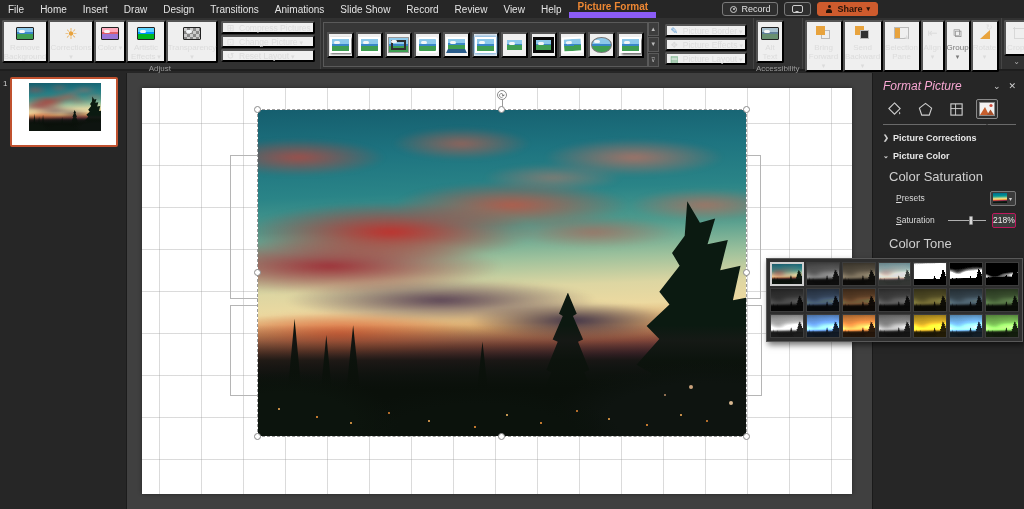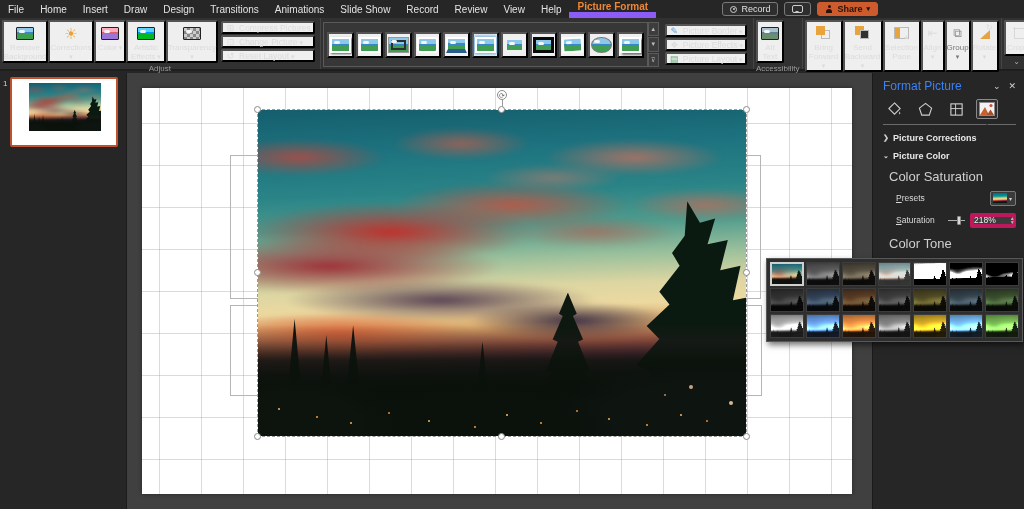--- a/index.html
+++ b/index.html
@@ -162,40 +162,40 @@
   .photo .cyp.c4 { left:44%; width:4%; height:15%; }
   .photo .lights { position:absolute; left:4%; bottom:8%; width:2px; height:2px; border-radius:50%; background:#ffb35a;
     box-shadow: 38px 8px 0 0 #ff9b3a, 72px 14px 0 0 #ffae4e, 110px 4px 0 0 #e88a34, 150px 12px 0 0 #ffb35a,
       196px 18px 0 0 #ff9b3a, 228px 6px 0 0 #ffc268, 262px 14px 0 0 #ff9b3a, 298px 2px 0 0 #e88a34,
       330px 10px 0 0 #ffae4e, 368px 16px 0 0 #ff9b3a, 402px 6px 0 0 #ffb35a, 428px 12px 0 0 #e88a34,
       452px -6px 0 1px #d8b890, 412px -22px 0 1px #caa27c, 386px -14px 0 0 #b98b66; }
 
   
   .format-panel { position:absolute; right:0; top:0; width:152px; height:100%; background:#262626; border-left:1px solid #1a1a1a; padding:6px 8px 0 10px; }
   .fp-header { display:flex; align-items:center; }
-  .fp-title { font-size:12px; color:#3b82f6; }
+  .fp-title { font-size:12px; color:#f9a8d4;font-style:italic; }
   .fp-hicons { margin-left:auto; display:flex; gap:8px; font-size:9px; color:#cfcfcf; }
   .fp-tabs { display:flex; gap:9px; margin-top:6px; padding-bottom:5px; border-bottom:1px solid #6a6a6a; position:relative; }
   .fp-tab { width:22px; height:20px; display:flex; align-items:center; justify-content:center; }
   .fp-tab.active { border:1px solid #8a8a8a; border-radius:2px; background:#303030; position:relative; }
   .fp-tab.active::after { content:""; position:absolute; left:50%; bottom:-10px; margin-left:-4px;
     border:4px solid transparent; border-bottom-color:#262626; border-top:none; z-index:2; }
   .fp-section { font-size:9px; font-weight:bold; color:#e8e8e8; margin-top:8px; display:flex; align-items:center; gap:4px; }
   .fp-chev { font-size:7px; color:#cfcfcf; }
   .fp-sub { font-size:13px; color:#cfcfcf; margin:8px 0 0 6px; }
   .fp-row { display:flex; align-items:center; margin:6px 0 0 13px; height:16px; }
   .fp-row-label { font-size:8.5px; color:#dadada; width:50px; }
   .accel::first-letter { text-decoration:underline; }
   .preset-btn { margin-left:auto; display:flex; align-items:center; gap:2px; border:1px solid #7a7a7a; background:#3b3b3b; border-radius:2px; padding:1px 3px 1px 2px; height:15px; }
   .preset-btn .photo-box { width:14px; height:10px; }
   .preset-btn .caret { font-size:6px; color:#cfcfcf; }
   .preset-btn.active { background:#2D5A8E; border-color:#4a84c4; }
   .slider { flex:1; height:1px; background:#b0b0b0; margin:0 5px 0 2px; position:relative; max-width:38px; }
   .slider .sthumb { position:absolute; top:-4px; width:4px; height:9px; background:#d8d8d8; border:1px solid #888; border-radius:1px; }
-  .fp-spin { margin-left:auto; display:flex; align-items:center; width:46px; height:15px; background:#3b3b3b; border:4px solid #be185d; border-radius:2px;gap:14px; }
+  .fp-spin { margin-left:auto; display:flex; align-items:center; width:24px; height:15px; background:#3b3b3b; border:1px solid #be185d; border-radius:2px;gap:14px; }
   .fp-spin .val { flex:1; font-size:8.5px; color:#eee; text-align:center; }
   svg.fpicon { display:block; }
 
   
   .recolor-flyout { position:absolute; left:766px; top:258px; width:257px; height:84px; background:#2e2e2e;
     border:1px solid #585858; box-shadow:2px 3px 6px rgba(0,0,0,.55); z-index:20; padding:3px; }
   .recolor-grid { display:grid; grid-template-columns:repeat(7,1fr); grid-template-rows:repeat(3,1fr); gap:2px; height:100%; }
   .recolor-cell { position:relative; border:1px solid #3c3c3c; }
   .recolor-cell.selected { border:2px solid #cfcfcf; }
   .recolor-cell .photo-box { position:absolute; inset:0; }

